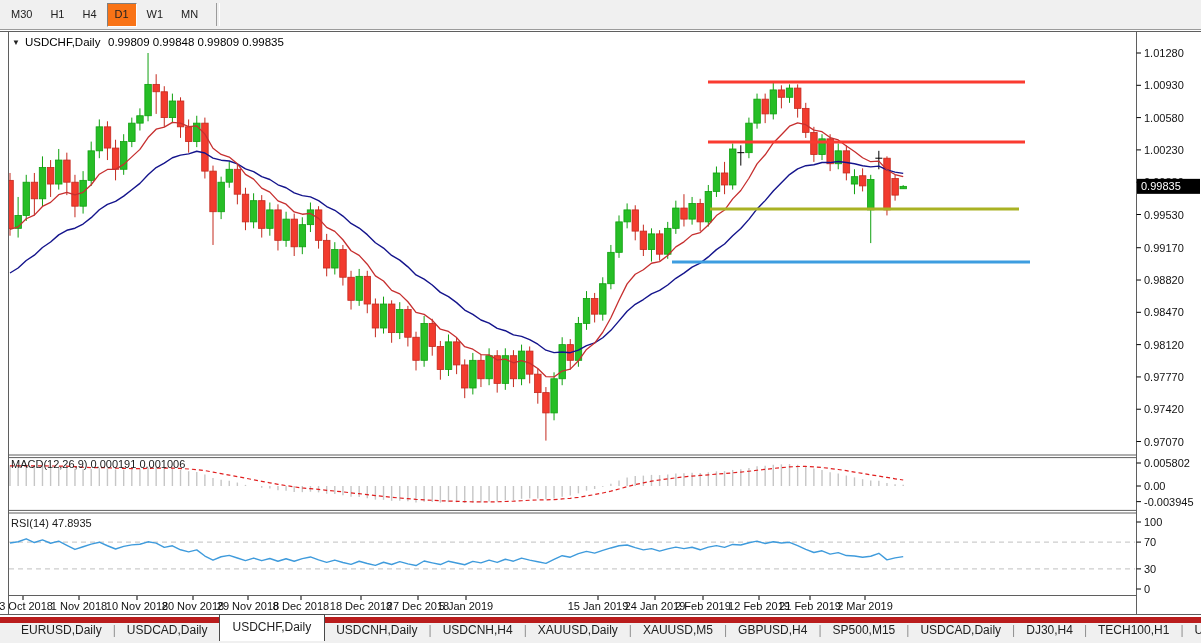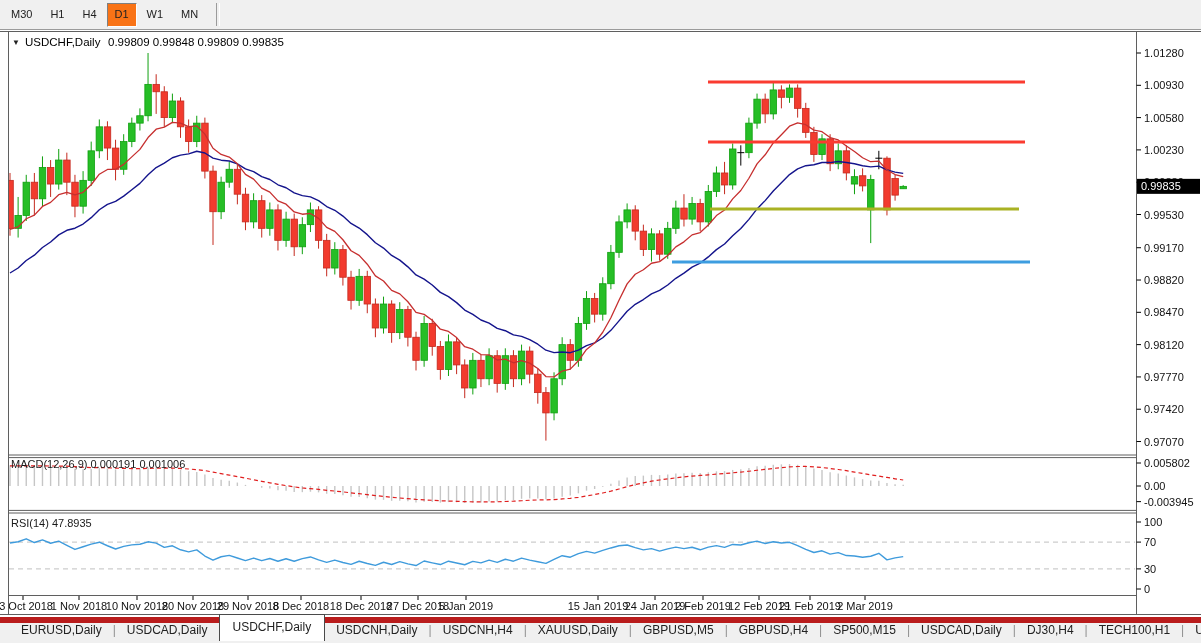--- a/index.html
+++ b/index.html
@@ -500,21 +500,21 @@
     <div class="tab">EURUSD,Daily</div>
     <span class="tsep">|</span>
     <div class="tab">USDCAD,Daily</div>
     <div class="tab active">USDCHF,Daily</div>
     <div class="tab">USDCNH,Daily</div>
     <span class="tsep">|</span>
     <div class="tab">USDCNH,H4</div>
     <span class="tsep">|</span>
     <div class="tab">XAUUSD,Daily</div>
     <span class="tsep">|</span>
-    <div class="tab">GBPUSD,M5</div>
+    <div class="tab">XAUUSD,M5</div>
     <span class="tsep">|</span>
     <div class="tab">GBPUSD,H4</div>
     <span class="tsep">|</span>
     <div class="tab">SP500,M15</div>
     <span class="tsep">|</span>
     <div class="tab">USDCAD,Daily</div>
     <span class="tsep">|</span>
     <div class="tab">DJ30,H4</div>
     <span class="tsep">|</span>
     <div class="tab">TECH100,H1</div>

